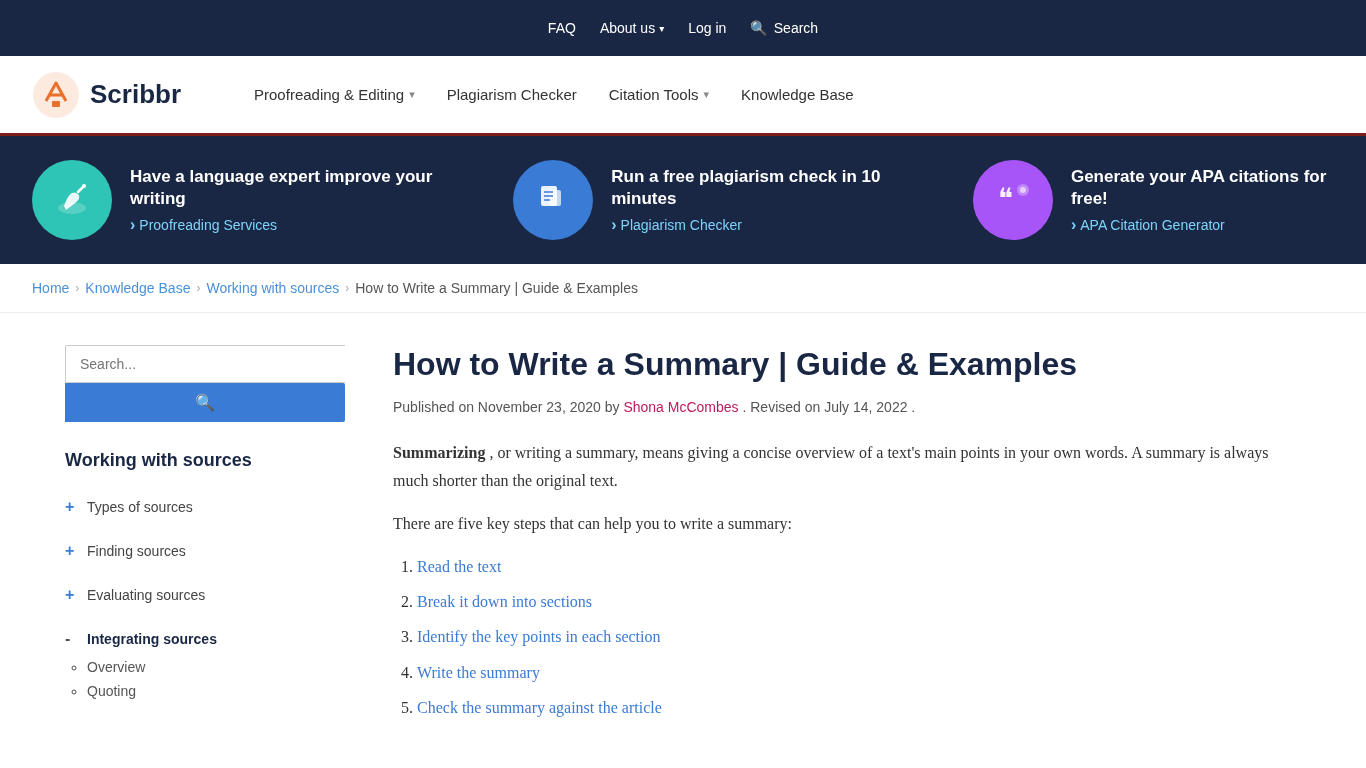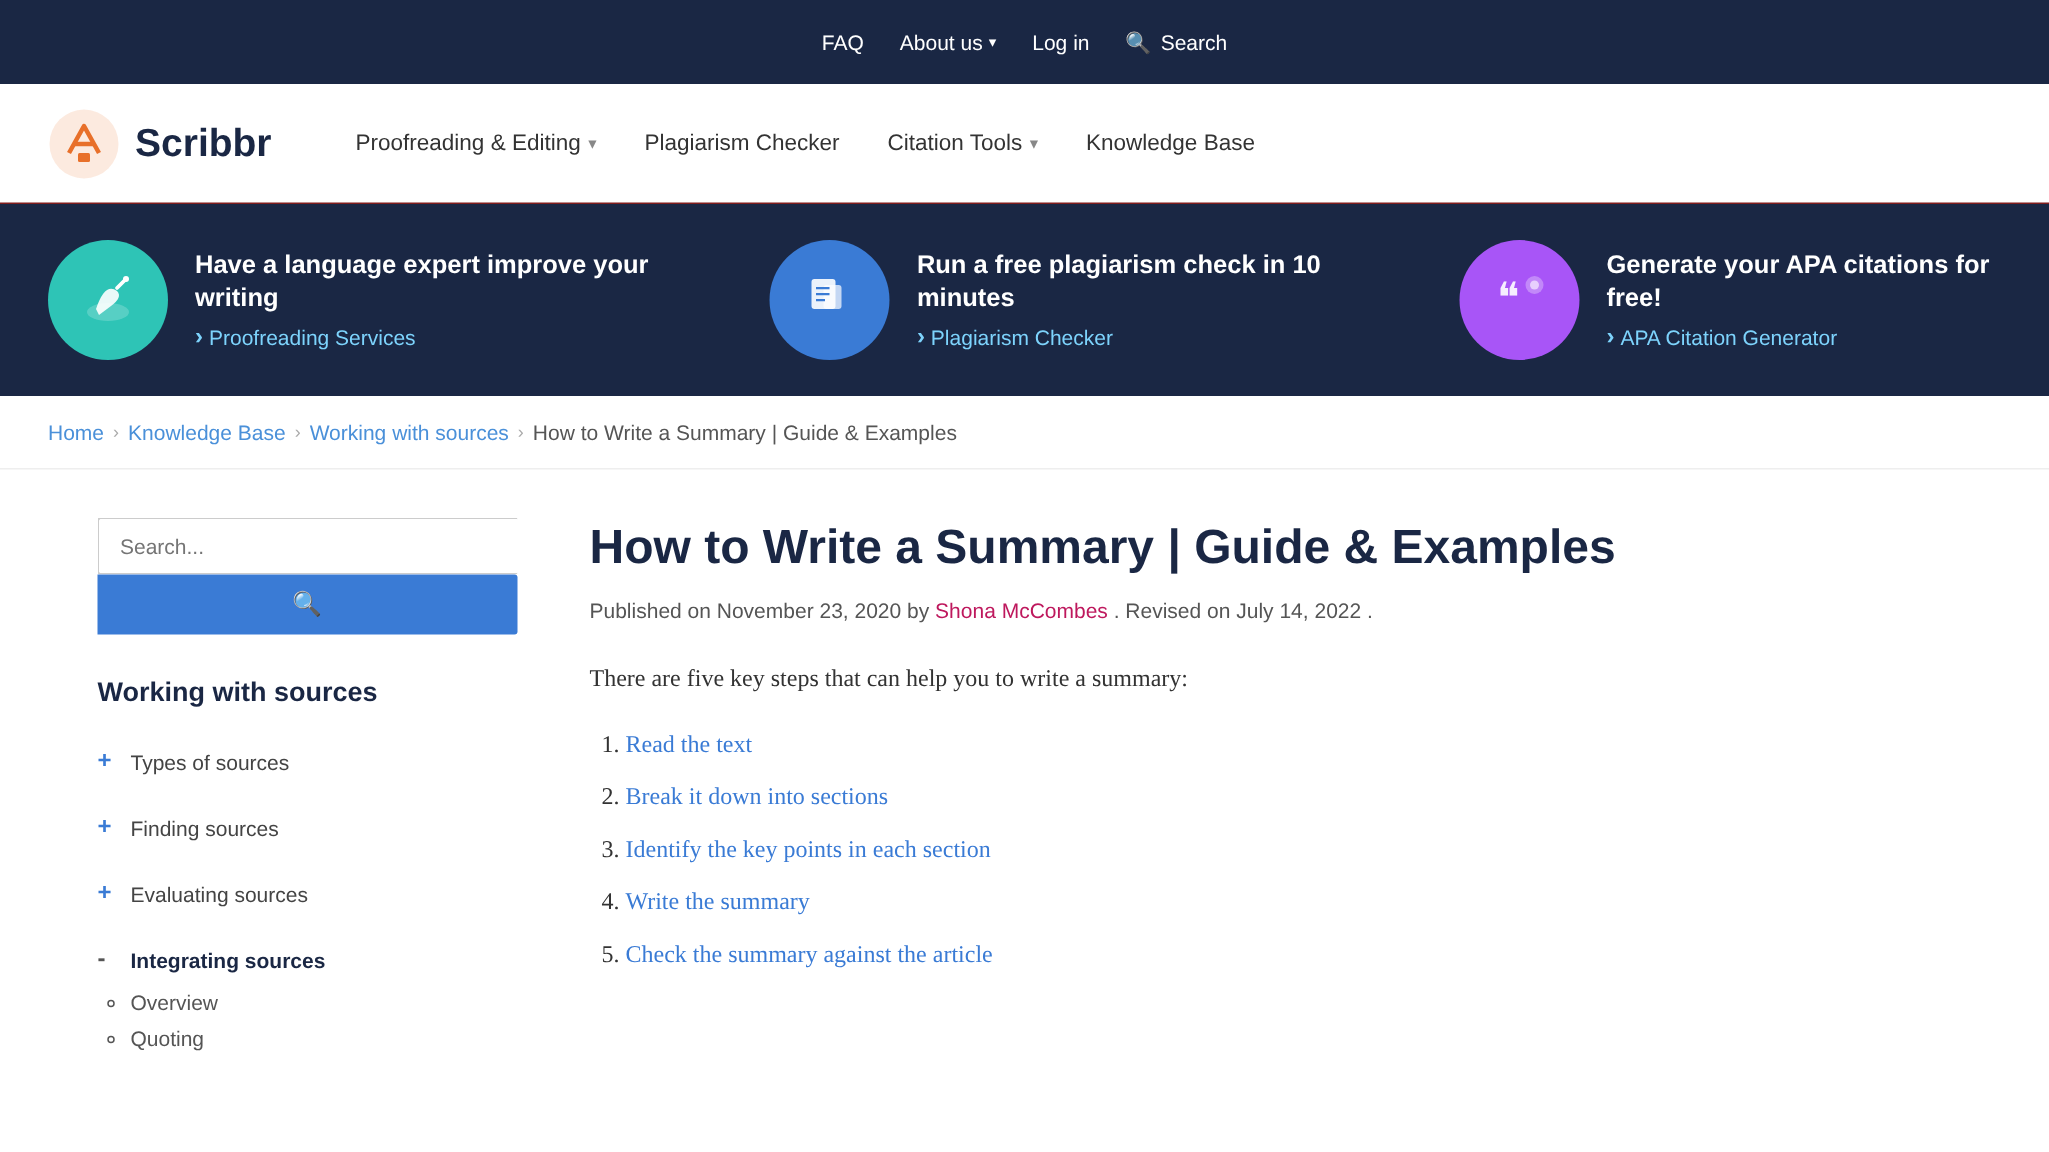--- a/index.html
+++ b/index.html
@@ -22,26 +22,26 @@
       font-size: 14px;
       font-family: Arial, sans-serif;
     }
     .top-bar .about-us { display: flex; align-items: center; gap: 4px; }
     .top-bar .search-btn { display: flex; align-items: center; gap: 6px; }
     .chevron-down { font-size: 10px; }
 
     
     .main-nav {
       background: #fff;
-      border-bottom: 1px solid #7f1d1d;
+      border-bottom: 3px solid #7f1d1d;
       display: flex;
       align-items: center;
       padding: 0 32px;
       height: 80px;
-      gap: 0;
+      gap: 17px;
     }
     .logo-area {
       display: flex;
       align-items: center;
       margin-right: 40px;
       text-decoration: none;
       gap: 10px;
     }
     .logo-icon {
       width: 48px;
@@ -426,20 +426,24 @@
     <div class="article-meta">
       <span>Published on </span>
       <span>November 23, 2020</span>
       <span> by </span>
       <a>Shona McCombes</a>
       <span>. Revised on </span>
       <span>July 14, 2022</span>
       <span>.</span>
     </div>
     <div class="article-body">
+      <p>
+        <strong>Summarizing</strong>
+        <span>, or writing a summary, means giving a concise overview of a text's main points in your own words. A summary is always much shorter than the original text.</span>
+      </p>
       <p>There are five key steps that can help you to write a summary:</p>
       <ol>
         <li>
           <a>Read the text</a>
         </li>
         <li>
           <a>Break it down into sections</a>
         </li>
         <li>
           <a>Identify the key points in each section</a>

